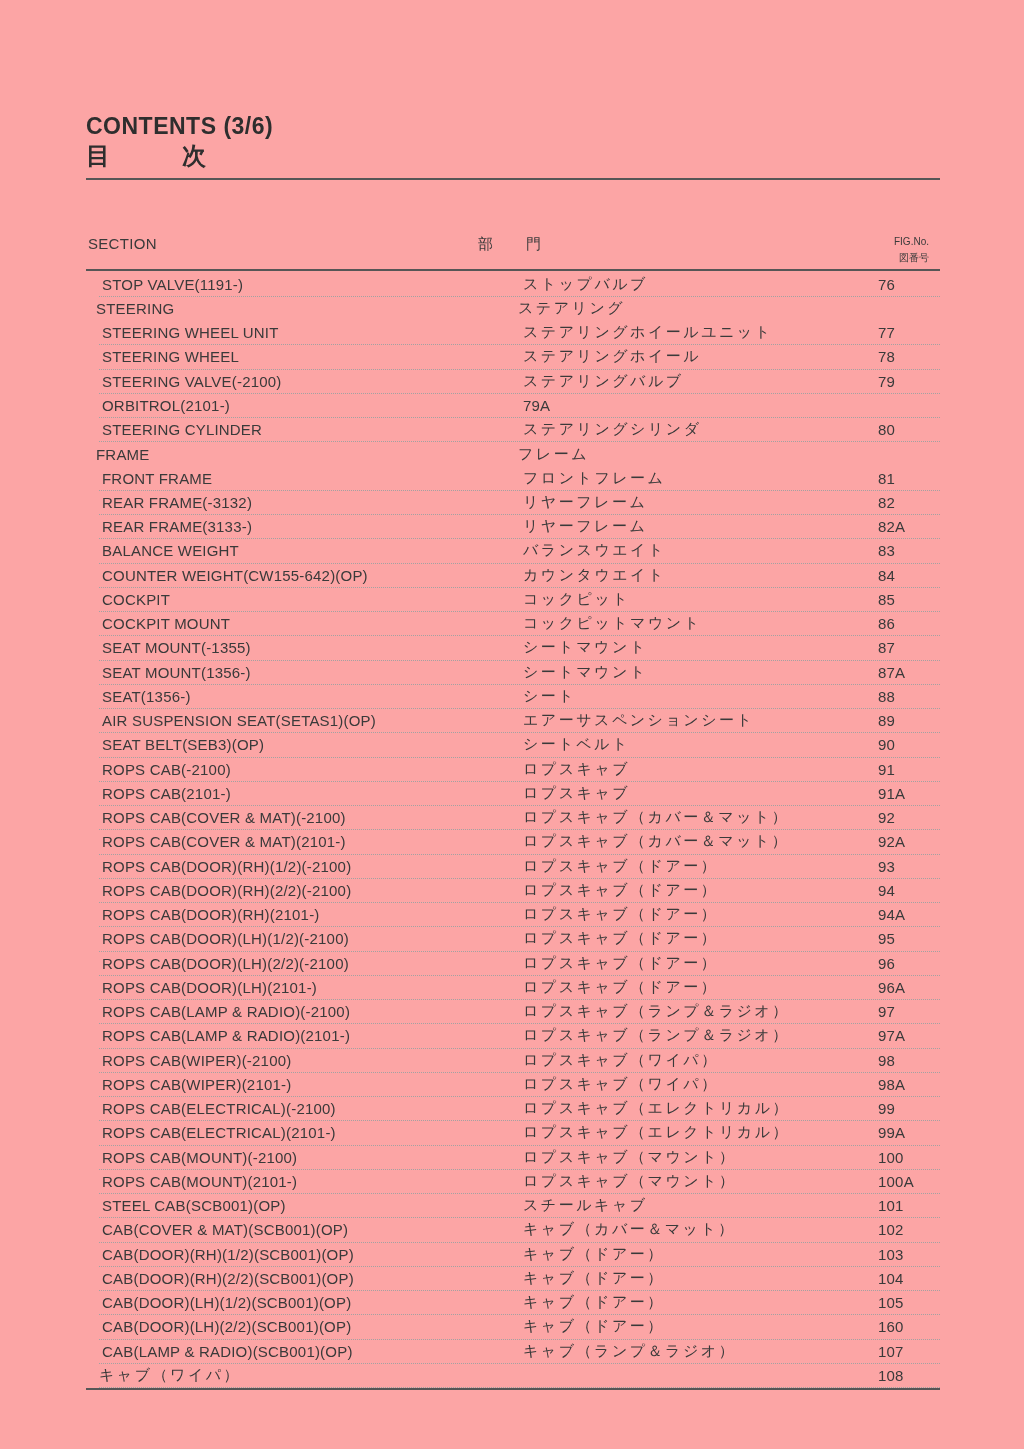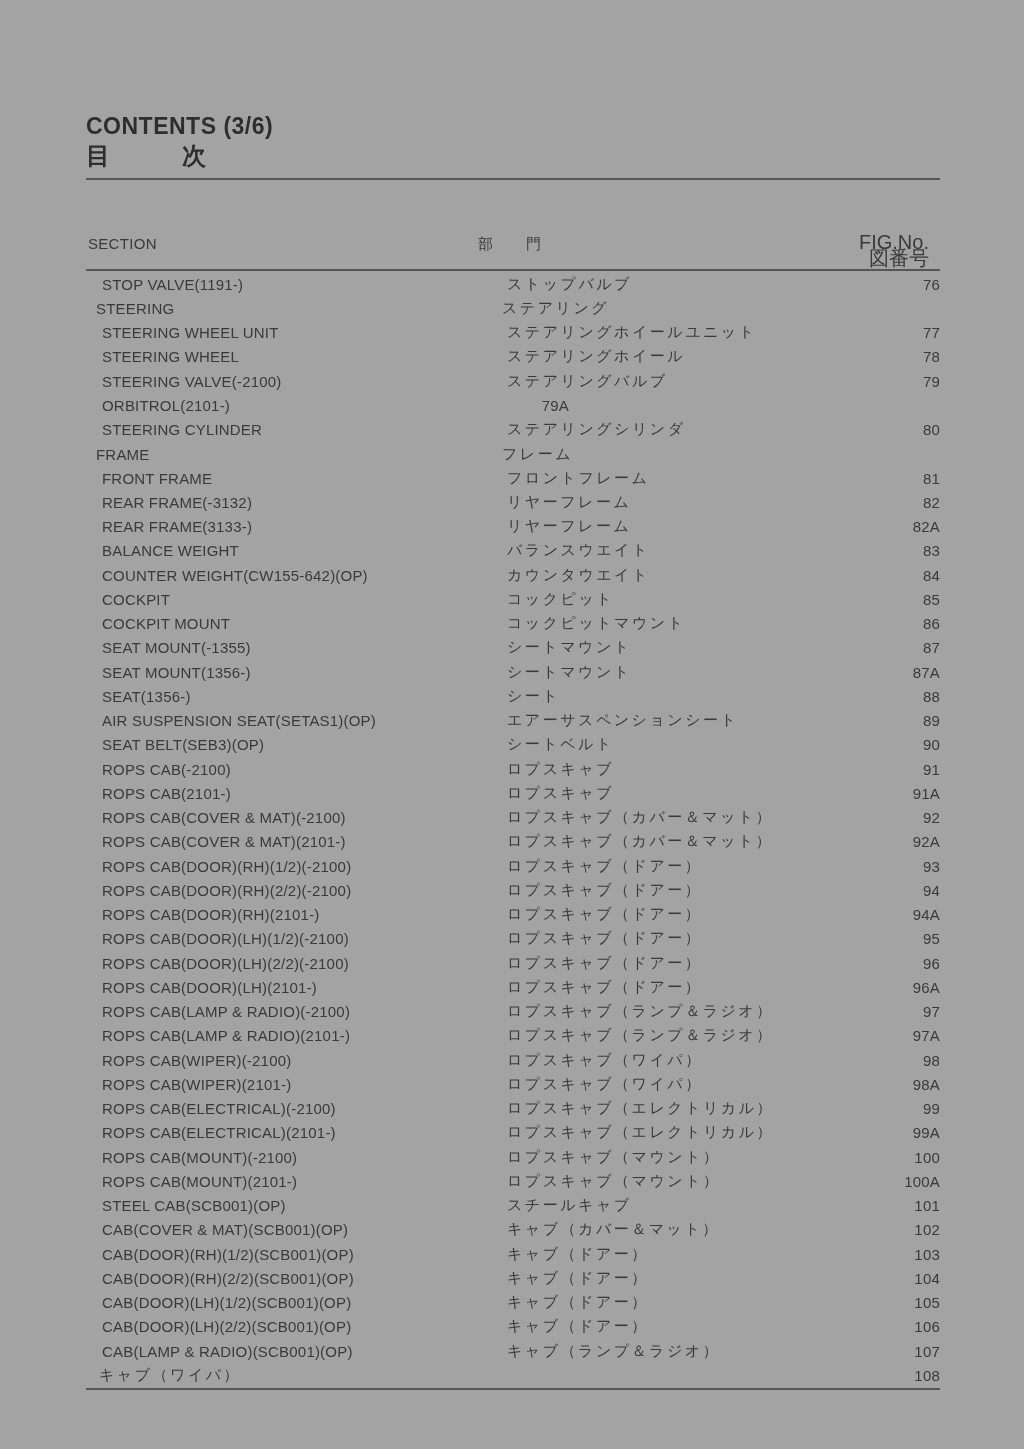--- a/index.html
+++ b/index.html
@@ -1,20 +1,20 @@
 <!DOCTYPE html>
 <html><head>
 <meta charset="utf-8">
 <style>
   html, body { margin: 0; padding: 0; background: #ffffff; }
   .page {
     position: relative;
     width: 1024px;
     height: 1449px;
-    background: #a3a3a3;
+    background: #fca5a5;
     font-family: "Liberation Sans", "DejaVu Sans", sans-serif;
     color: #3a3a3a;
     overflow: hidden;
   }
   .content {
     position: absolute;
     left: 86px;
     top: 112px;
     width: 854px;
   }
@@ -55,33 +55,34 @@
     position: absolute;
     left: 392px;
     top: 7px;
     letter-spacing: 1px;
   }
   .hdr-fig {
     position: absolute;
     right: 11px;
     top: 6px;
     text-align: right;
-    font-size: 20px;
+    font-size: 10px;
     line-height: 16px;
   }
   .toc {
     padding-top: 2px;
   }
   .row {
     position: relative;
     display: flex;
     align-items: center;
     height: 24.25px;
     font-size: 15px;
     box-sizing: border-box;
+    gap: 16px;
   }
   .row.item {
     margin-left: 13px;
     border-bottom: 1px dotted #a2a2a2;
   }
   .row.section {
     margin-left: 8px;
     border-bottom: none;
   }
   .col-en {
@@ -95,21 +96,21 @@
   .row.section .col-en { padding-left: 2px; }
   .col-ja {
     flex: 1;
     letter-spacing: 2.5px;
     font-size: 15px;
     white-space: nowrap;
     overflow: visible;
   }
   .col-fig {
     width: 62px;
-    text-align: right;
+    text-align: left;
     letter-spacing: 0.2px;
   }
   .rule-bottom { margin-top: 0px; }
 </style>
 </head>
 <body>
 
 <div class="page">
   <div class="content">
 
@@ -340,21 +341,21 @@
           <span class="col-fig">104</span>
         </div>
         <div class="row item">
           <span class="col-en">CAB(DOOR)(LH)(1/2)(SCB001)(OP)</span>
           <span class="col-ja">キャブ（ドアー）</span>
           <span class="col-fig">105</span>
         </div>
         <div class="row item">
           <span class="col-en">CAB(DOOR)(LH)(2/2)(SCB001)(OP)</span>
           <span class="col-ja">キャブ（ドアー）</span>
-          <span class="col-fig">106</span>
+          <span class="col-fig">160</span>
         </div>
         <div class="row item">
           <span class="col-en">CAB(LAMP &amp; RADIO)(SCB001)(OP)</span>
           <span class="col-ja">キャブ（ランプ＆ラジオ）</span>
           <span class="col-fig">107</span>
         </div>
         <div class="row item">
           <span class="col-ja">キャブ（ワイパ）</span>
           <span class="col-fig">108</span>
         </div>

